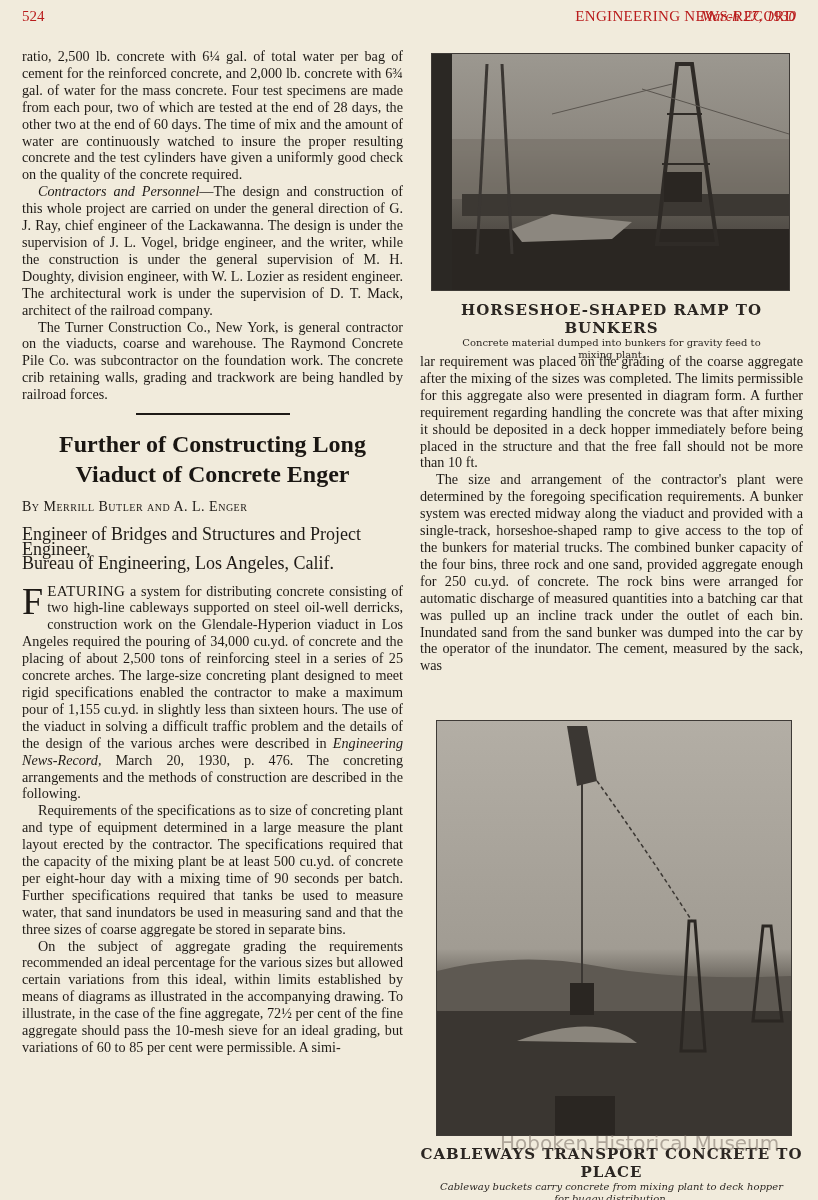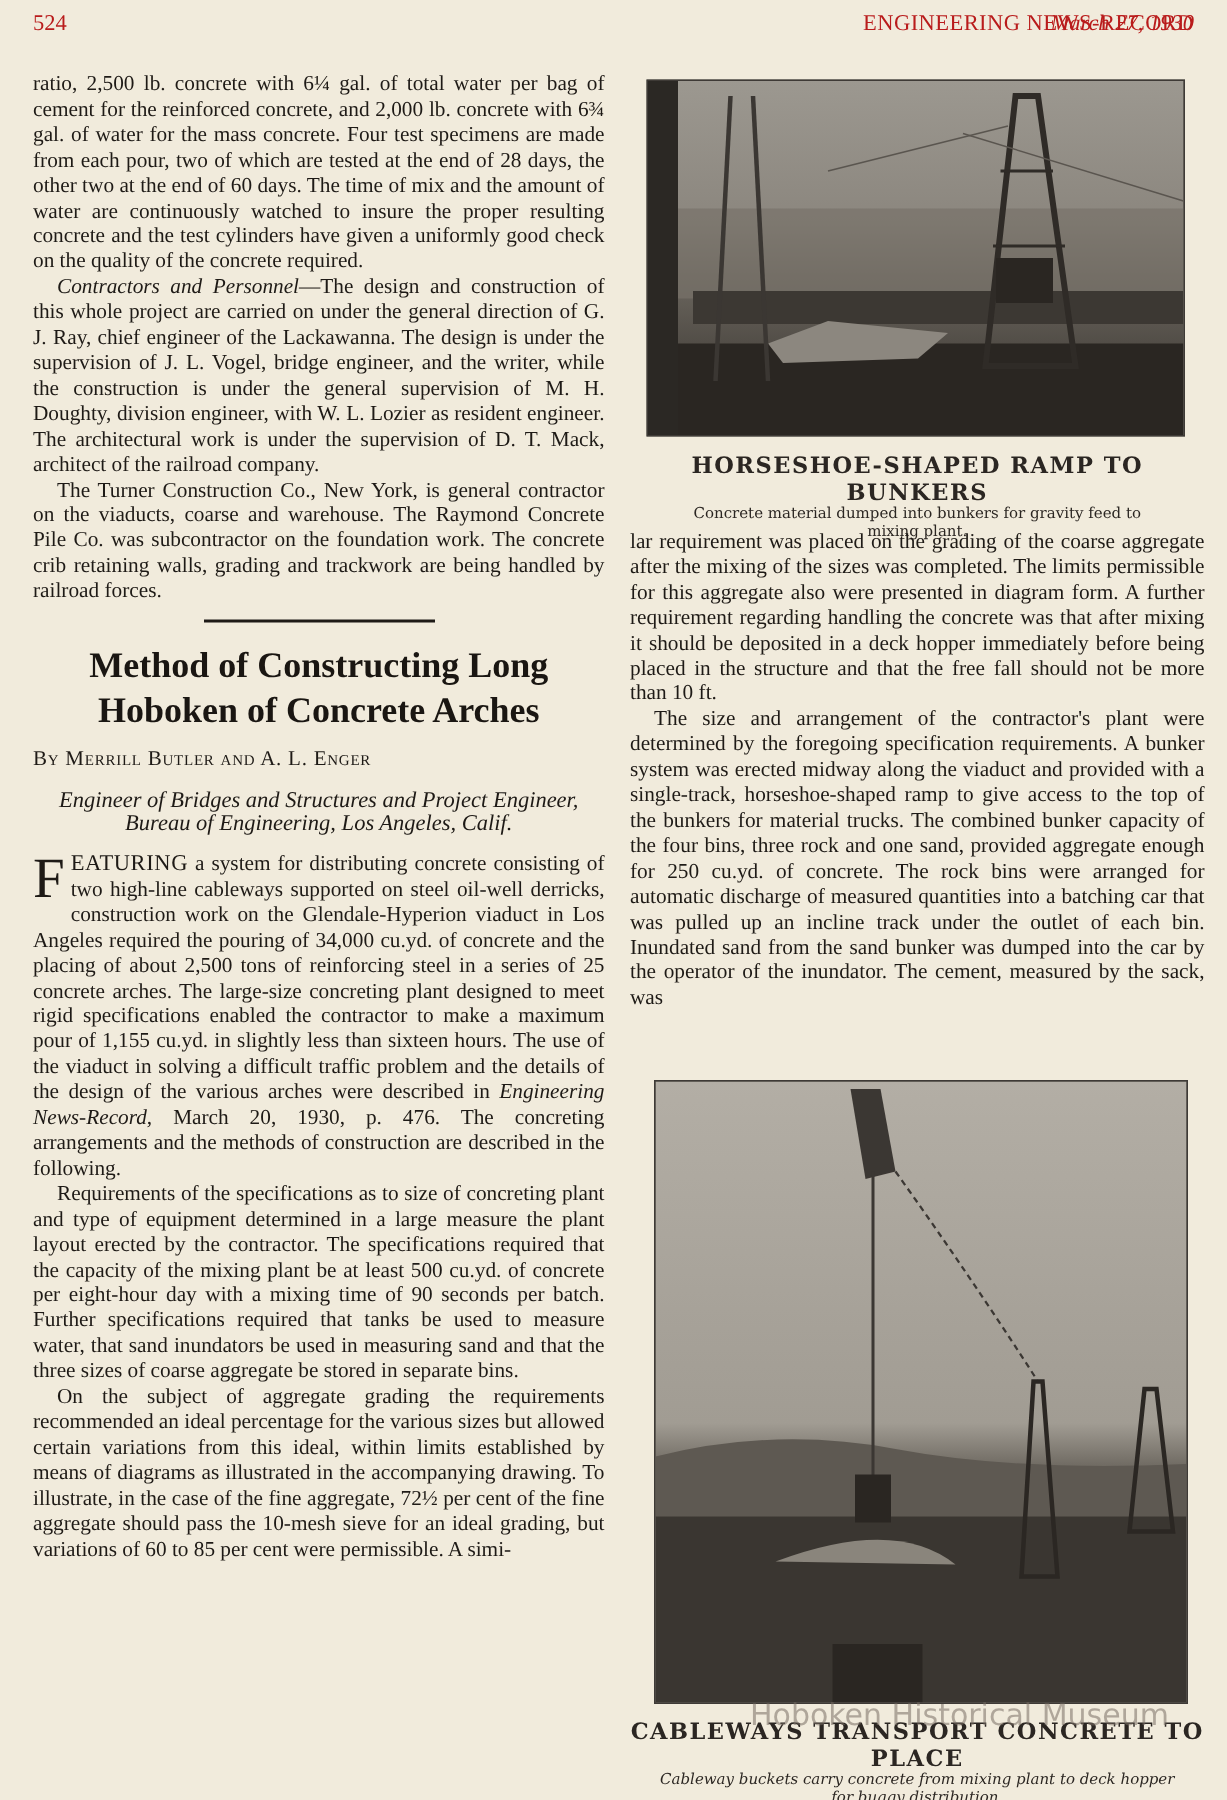--- a/index.html
+++ b/index.html
@@ -33,21 +33,21 @@
   }
   .title {
     text-align: center; font-weight: bold; font-size: 24px; line-height: 30px;
     margin: 14px 0 10px 0; color: #1a1612;
   }
   .byline {
     text-align: left; font-size: 14px; font-variant: small-caps; letter-spacing: 0.5px;
     margin: 0 0 12px 0;
   }
   .affil {
-    text-align: center; font-size: 15px; font-style: italic; line-height: 14.5px;
+    font-size: 18px; line-height: 14.5px;
     margin: 0 0 12px 0;
   }
   .dropcap {
     float: left; font-size: 38px; line-height: 32px; margin: 2px 4px 0 0; font-weight: normal;
   }
   .lead-caps { font-size: 15px; letter-spacing: 0.4px; }
 
   .photo {
     position: absolute; background: #6f6a63;
     border: 1px solid #3e3a36; overflow: hidden;
@@ -76,22 +76,22 @@
 </div>
 
 <div class="col col-left">
   <p class="body">ratio, 2,500 lb. concrete with 6¼ gal. of total water per bag of cement for the reinforced concrete, and 2,000 lb. concrete with 6¾ gal. of water for the mass concrete. Four test specimens are made from each pour, two of which are tested at the end of 28 days, the other two at the end of 60 days. The time of mix and the amount of water are continuously watched to insure the proper resulting concrete and the test cylinders have given a uniformly good check on the quality of the concrete required.</p>
   <p class="body ind"><span class="it">Contractors and Personnel</span><span>—The design and construction of this whole project are carried on under the general direction of G. J. Ray, chief engineer of the Lackawanna. The design is under the supervision of J. L. Vogel, bridge engineer, and the writer, while the construction is under the general supervision of M. H. Doughty, division engineer, with W. L. Lozier as resident engineer. The architectural work is under the supervision of D. T. Mack, architect of the railroad company.</span></p>
   <p class="body ind">The Turner Construction Co., New York, is general contractor on the viaducts, coarse and warehouse. The Raymond Concrete Pile Co. was subcontractor on the foundation work. The concrete crib retaining walls, grading and trackwork are being handled by railroad forces.</p>
 
   <div class="divider"></div>
 
   <div class="title">
-    <div>Method of Constructing Long</div>
-    <div>Hoboken of Concrete Arches</div>
+    <div>Further of Constructing Long</div>
+    <div>Viaduct of Concrete Enger</div>
   </div>
   <div class="byline">By Merrill Butler and A. L. Enger</div>
   <div class="affil">
     <div>Engineer of Bridges and Structures and Project Engineer,</div>
     <div>Bureau of Engineering, Los Angeles, Calif.</div>
   </div>
 
   <p class="body"><span class="dropcap">F</span><span class="lead-caps">EATURING</span><span> a system for distributing concrete consisting of two high-line cableways supported on steel oil-well derricks, construction work on the Glendale-Hyperion viaduct in Los Angeles required the pouring of 34,000 cu.yd. of concrete and the placing of about 2,500 tons of reinforcing steel in a series of 25 concrete arches. The large-size concreting plant designed to meet rigid specifications enabled the contractor to make a maximum pour of 1,155 cu.yd. in slightly less than sixteen hours. The use of the viaduct in solving a difficult traffic problem and the details of the design of the various arches were described in </span><span class="it">Engineering News-Record,</span><span> March 20, 1930, p. 476. The concreting arrangements and the methods of construction are described in the following.</span></p>
   <p class="body ind">Requirements of the specifications as to size of concreting plant and type of equipment determined in a large measure the plant layout erected by the contractor. The specifications required that the capacity of the mixing plant be at least 500 cu.yd. of concrete per eight-hour day with a mixing time of 90 seconds per batch. Further specifications required that tanks be used to measure water, that sand inundators be used in measuring sand and that the three sizes of coarse aggregate be stored in separate bins.</p>
   <p class="body ind">On the subject of aggregate grading the requirements recommended an ideal percentage for the various sizes but allowed certain variations from this ideal, within limits established by means of diagrams as illustrated in the accompanying drawing. To illustrate, in the case of the fine aggregate, 72½ per cent of the fine aggregate should pass the 10-mesh sieve for an ideal grading, but variations of 60 to 85 per cent were permissible. A simi-</p>

